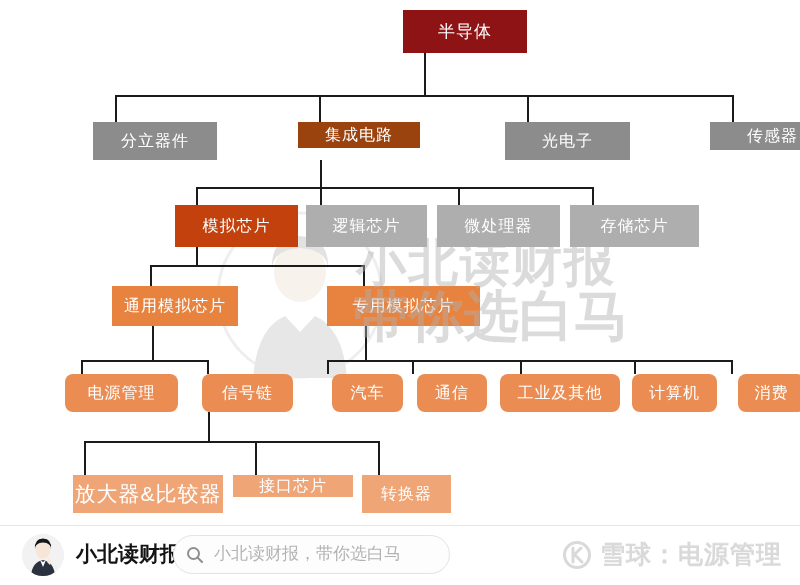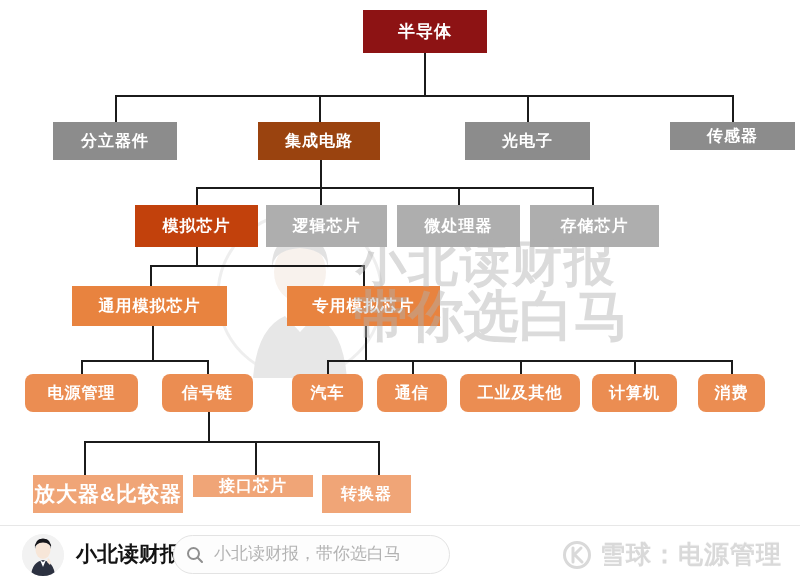--- a/index.html
+++ b/index.html
@@ -1,21 +1,21 @@
 <!DOCTYPE html>
 <html><head>
 <meta charset="utf-8">
 <style>
   html,body{margin:0;padding:0;}
   body{font-family:"Liberation Sans","DejaVu Sans",sans-serif;background:#ffffff;}
   #stage{position:relative;width:800px;height:585px;background:#ffffff;overflow:hidden;}
   
   .node{position:absolute;display:flex;align-items:center;justify-content:center;
-        color:#ffffff;font-weight:bold;font-size:16px;letter-spacing:1px;
-        box-sizing:border-box;z-index:3;}
+        color:#ffffff;font-weight:normal;font-size:16px;letter-spacing:1px;
+        box-sizing:border-box;z-index:3;margin-left:40px;}
   .c-red  {background:#8D1314;}
   .c-brown{background:#9A430F;}
   .c-gray {background:#8C8C8C;}
   .c-lgray{background:#AEAEAE;}
   .c-o1   {background:#c2410c;}
   .c-o2   {background:#E8833F;}
   .c-o3   {background:#EB8D52;border-radius:8px;}
   .c-o4   {background:#F0A577;}
   
   .hline,.vline{position:absolute;background:#1b1b1b;z-index:2;}
@@ -90,30 +90,30 @@
       <div class="vline" style="left: 208px; top: 412px; height: 29px;"></div>
       <div class="hline" style="left: 84px; top: 441px; width: 296px;"></div>
       <div class="vline" style="left: 84px; top: 441px; height: 34px;"></div>
       <div class="vline" style="left: 255px; top: 441px; height: 34px;"></div>
       <div class="vline" style="left: 378px; top: 441px; height: 34px;"></div>
     </div>
 
   <div class="node c-red" style="left:363px;top:10px;width:124px;height:43px;font-size:17px">半导体</div>
 
   <div class="node c-gray" style="left:53px;top:122px;width:124px;height:38px">分立器件</div>
-  <div class="node c-brown" style="left:258px;top:122px;width:122px;height:38px">集成电路</div>
+  <div class="node c-brown" style="left:258px;top:122px;width:122px;height:26px">集成电路</div>
   <div class="node c-gray" style="left:465px;top:122px;width:125px;height:38px">光电子</div>
   <div class="node c-gray" style="left:670px;top:122px;width:125px;height:28px">传感器</div>
 
   <div class="node c-o1" style="left:135px;top:205px;width:123px;height:42px">模拟芯片</div>
   <div class="node c-lgray" style="left:266px;top:205px;width:121px;height:42px">逻辑芯片</div>
   <div class="node c-lgray" style="left:397px;top:205px;width:123px;height:42px">微处理器</div>
   <div class="node c-lgray" style="left:530px;top:205px;width:129px;height:42px">存储芯片</div>
 
-  <div class="node c-o2" style="left:72px;top:286px;width:155px;height:40px">通用模拟芯片</div>
+  <div class="node c-o2" style="left:72px;top:286px;width:126px;height:40px">通用模拟芯片</div>
   <div class="node c-o2" style="left:287px;top:286px;width:153px;height:40px">专用模拟芯片</div>
 
   <div class="node c-o3" style="left:25px;top:374px;width:113px;height:38px">电源管理</div>
   <div class="node c-o3" style="left:162px;top:374px;width:91px;height:38px">信号链</div>
   <div class="node c-o3" style="left:292px;top:374px;width:71px;height:38px">汽车</div>
   <div class="node c-o3" style="left:377px;top:374px;width:70px;height:38px">通信</div>
   <div class="node c-o3" style="left:460px;top:374px;width:120px;height:38px">工业及其他</div>
   <div class="node c-o3" style="left:592px;top:374px;width:85px;height:38px">计算机</div>
   <div class="node c-o3" style="left:698px;top:374px;width:67px;height:38px">消费</div>
 

